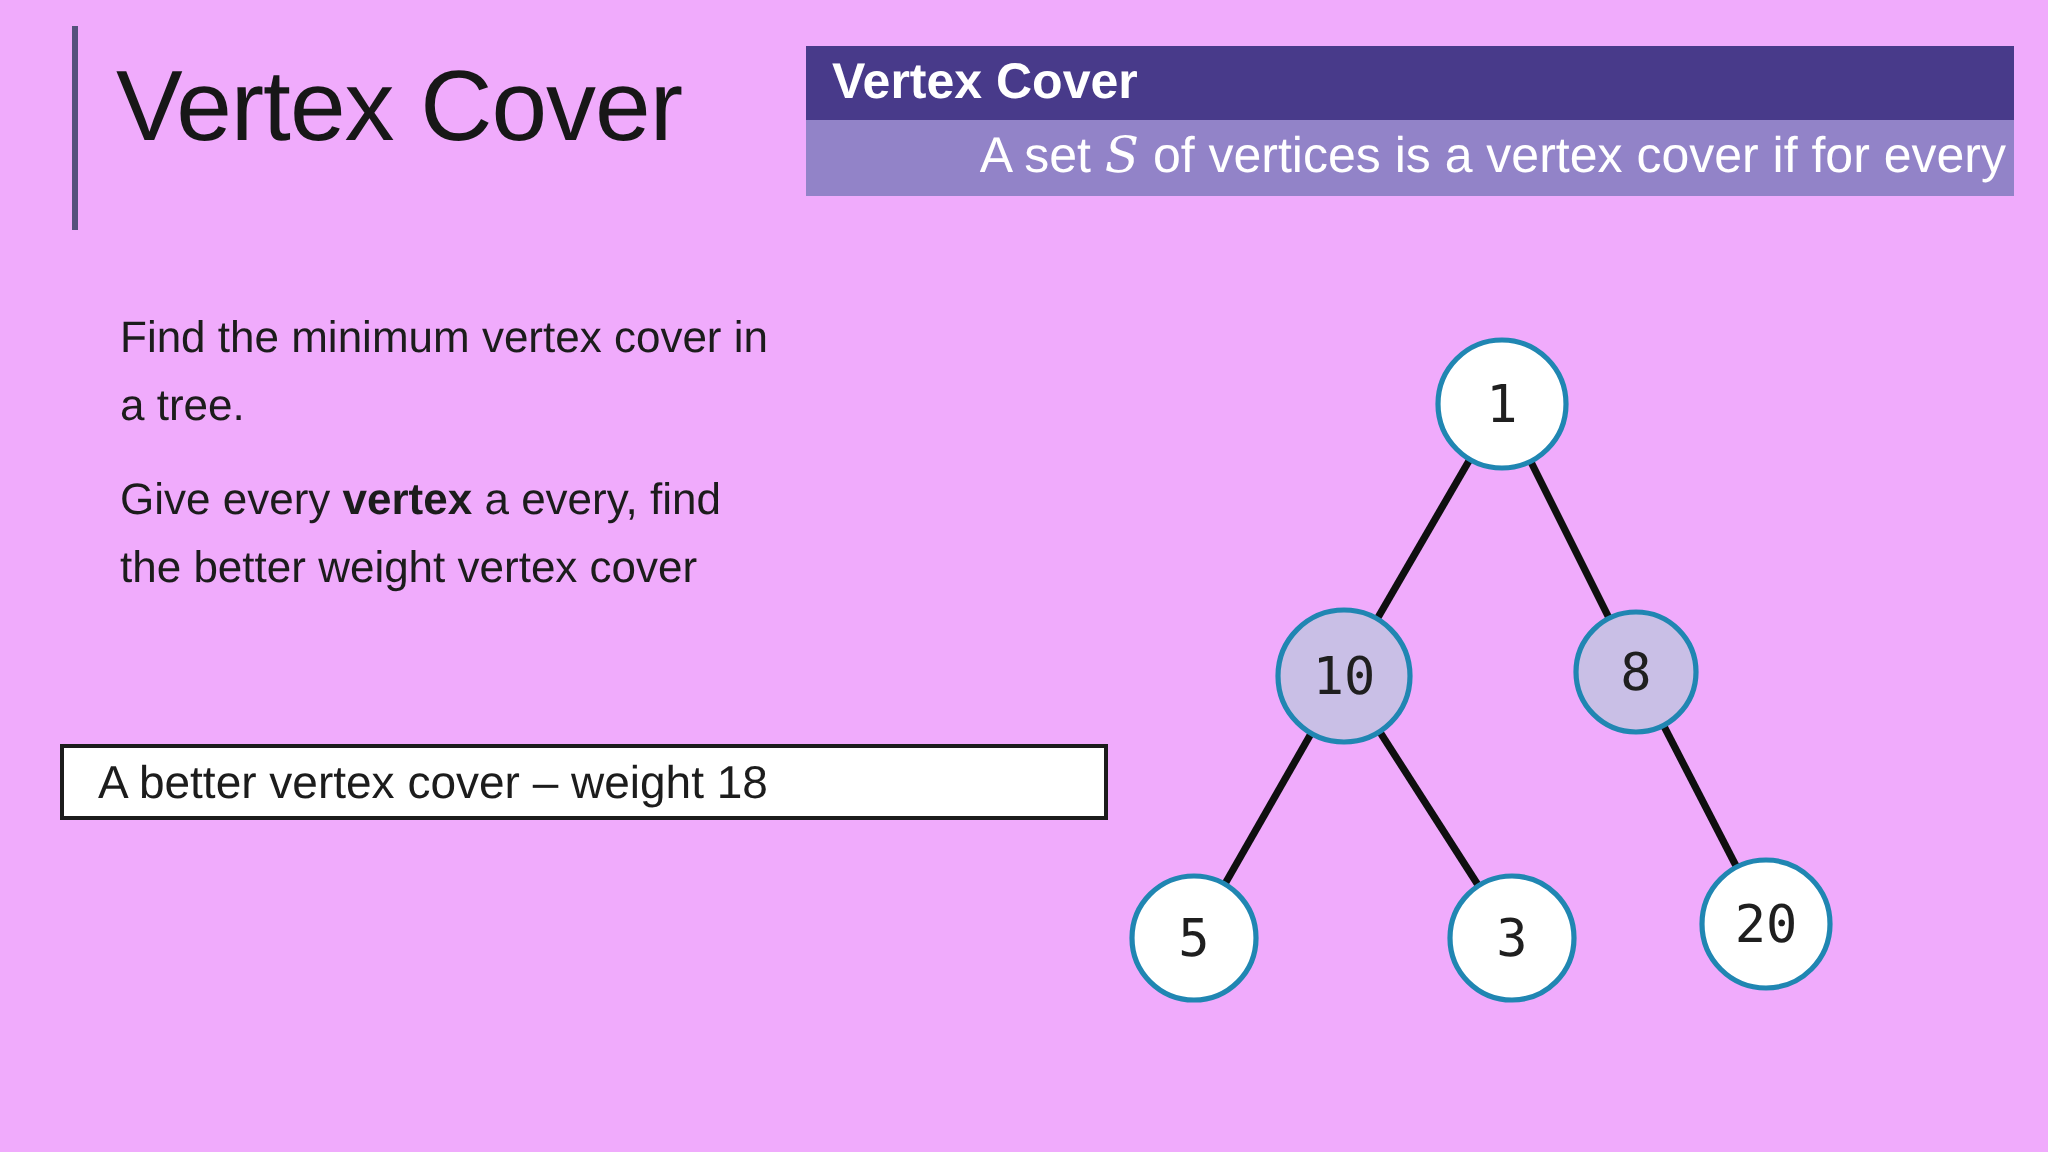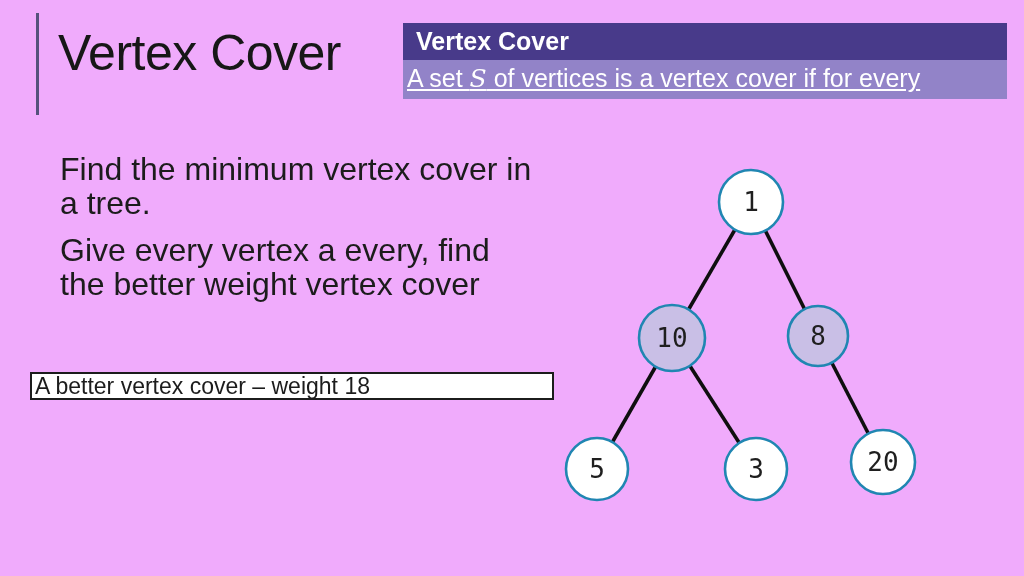--- a/index.html
+++ b/index.html
@@ -38,48 +38,47 @@
     font-weight: 700;
     height: 37px;
     line-height: 37px;
     padding-left: 13px;
   }
   .def-body {
     background: #9283c8;
     color: #ffffff;
     font-size: 25px;
     line-height: 36px;
-    text-align: left;
+    text-align: right;
     padding: 0 4px 2px 4px;
-    text-decoration: underline;
   }
   .def-line { white-space: pre-wrap; }
   .seg-var {
     font-family: "DejaVu Serif", serif;
     font-style: italic;
   }
-  .seg-bold { font-weight: 400; }
+  .seg-bold { font-weight: 700; }
   .para {
     position: absolute;
     left: 60px;
-    font-size: 32px;
+    font-size: 22px;
     line-height: 34px;
     color: #1c1c1c;
   }
   .para-1 { top: 152px; }
   .para-2 { top: 233px; }
   .answer-box {
     position: absolute;
     left: 30px; top: 372px;
-    width: 524px; height: 28px;
+    width: 524px; height: 38px;
     border: 2px solid #1c1c1c;
     box-sizing: border-box;
     display: flex;
     align-items: center;
-    padding-left: 3px;
+    padding-left: 17px;
     font-size: 23px;
     color: #1c1c1c;
     background: #ffffff;
   }
   .tree-svg {
     position: absolute;
     left: 0; top: 0;
   }
   .tree-label {
     font-family: "DejaVu Sans Mono", "Liberation Mono", monospace;

